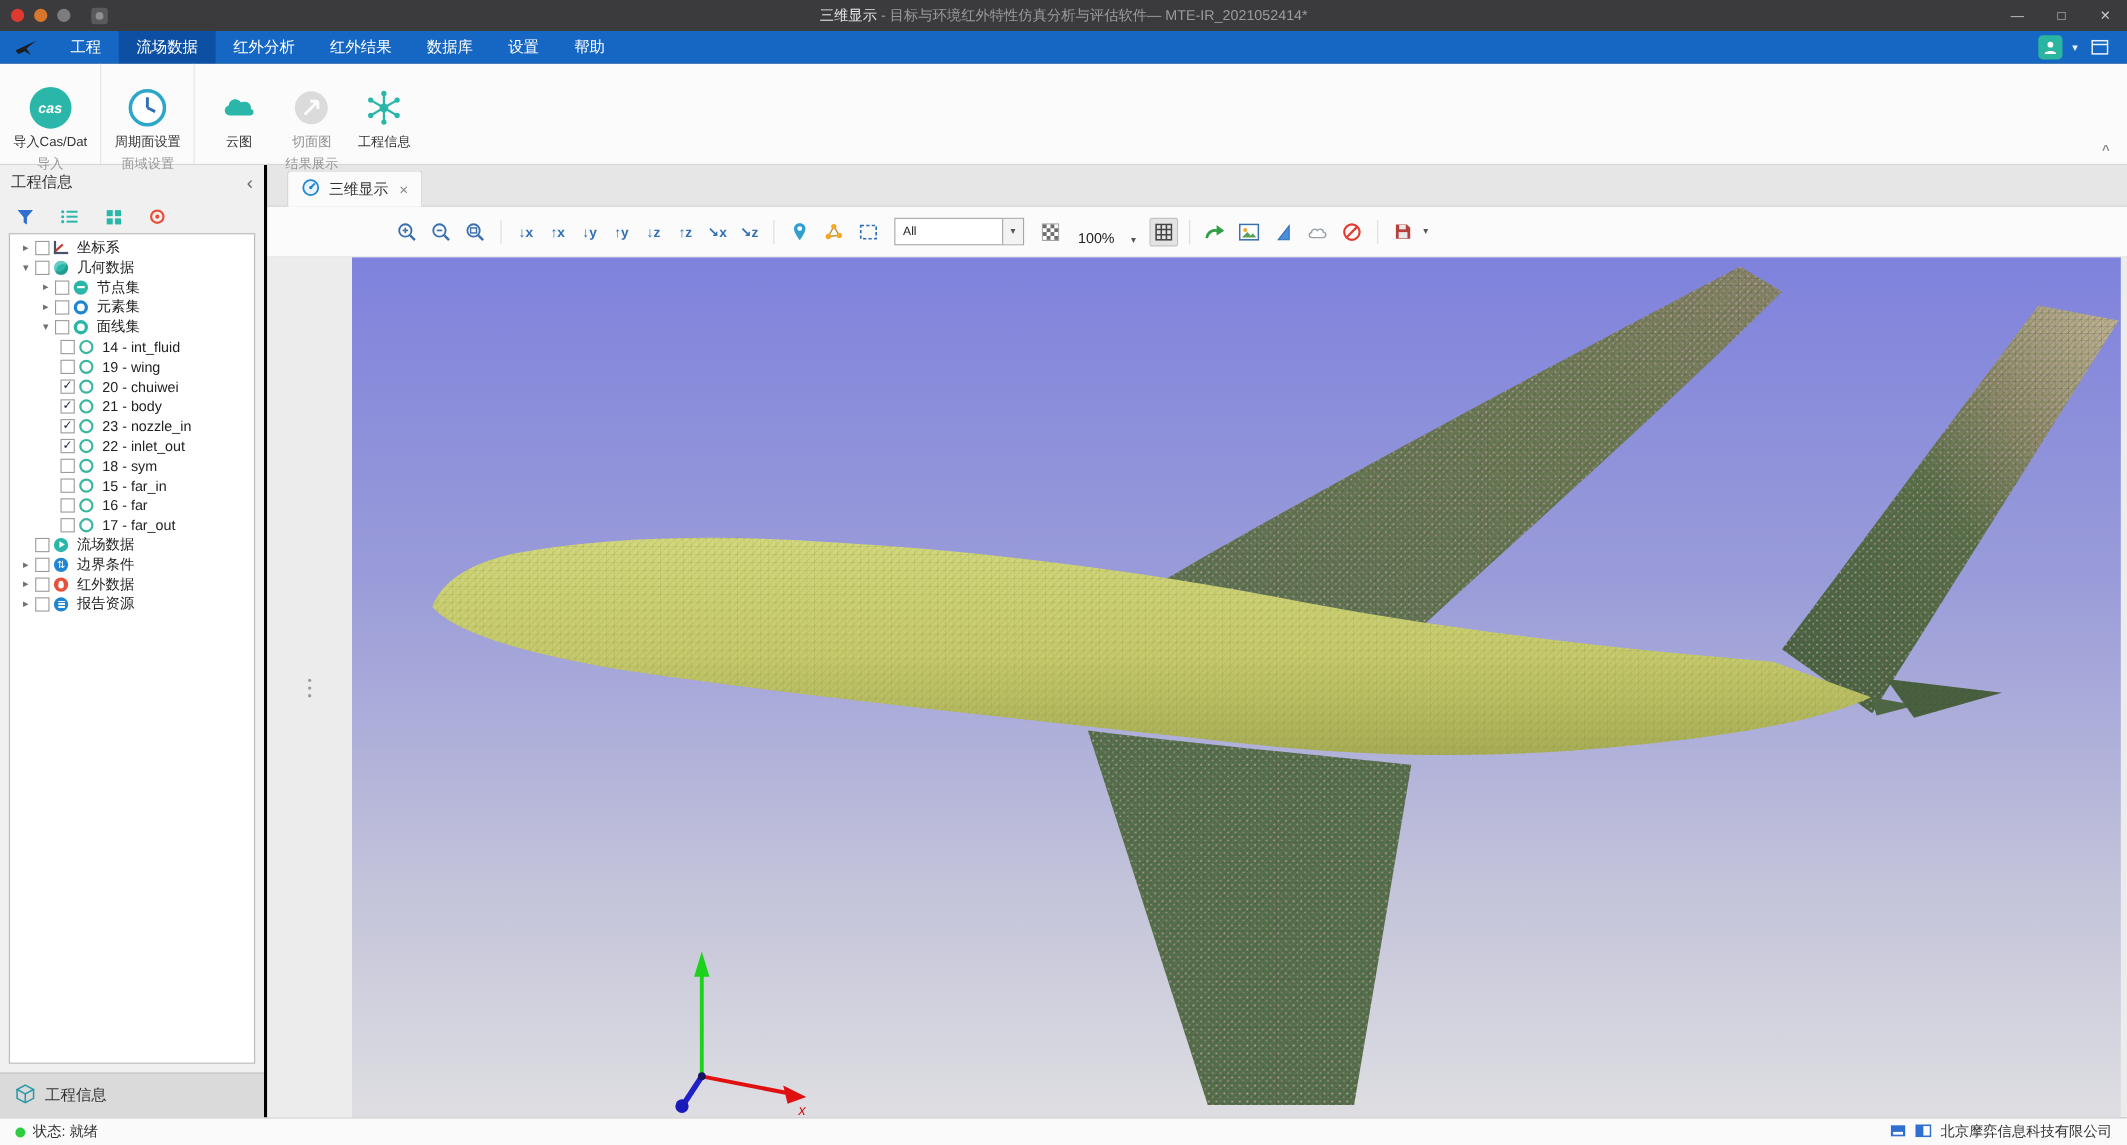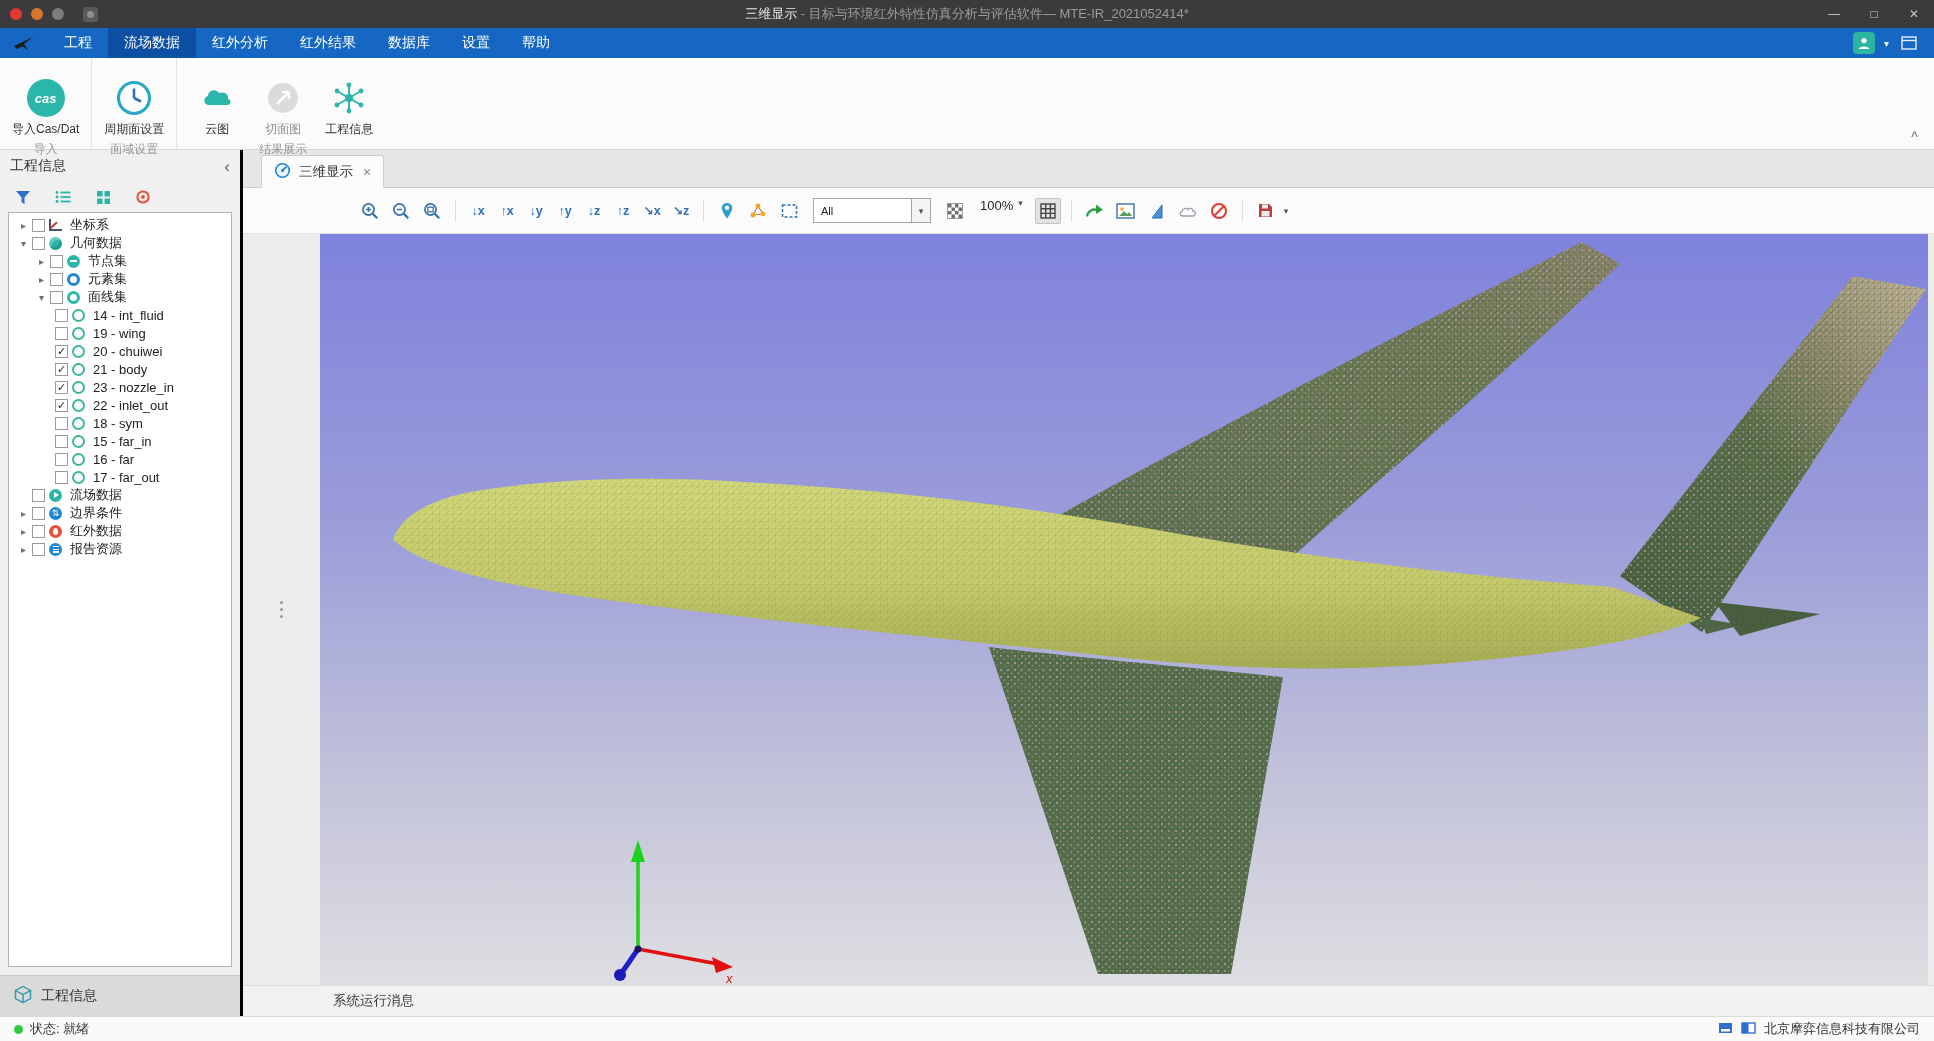--- a/index.html
+++ b/index.html
@@ -85,21 +85,21 @@
   .tab-close{color:#8a8a8a;font-size:14px;margin-left:2px}
 
   .vtoolbar{height:46px;flex:0 0 46px;background:#fbfbfb;border-bottom:1px solid #e2e2e2;display:flex;align-items:center;gap:5px;padding-left:114px}
   .tbtn{min-width:26px;height:26px;display:flex;align-items:center;justify-content:center;border-radius:2px;border:1px solid transparent}
   .tbtn.pressed{background:#e3e3e3;border-color:#c3c3c3}
   .vbtn{min-width:24px;height:26px;display:flex;align-items:center;justify-content:center;font-size:12.5px;font-weight:bold;color:#2f6fb5}
   .sep{width:1px;height:22px;background:#dcdcdc;margin:0 5px;flex:0 0 1px}
   .selectbox{display:flex;align-items:center;height:25px;width:118px;background:#fff;border:1px solid #a6a6a6;margin:0 6px}
   .selectbox .val{flex:1;padding-left:7px;font-size:11px;color:#222}
   .selectbox .sbtn{width:19px;height:100%;border-left:1px solid #a6a6a6;background:#f3f3f3;display:flex;align-items:center;justify-content:center;font-size:9px;color:#555}
-  .pct{display:flex;align-items:flex-start;gap:5px;height:26px;padding:0 7px;font-size:13px;color:#222}
+  .pct{display:flex;align-items:flex-end;gap:15px;height:26px;padding:0 7px;font-size:13px;color:#222}
   .caret{font-size:9px;color:#555}
 
   .vrow{flex:1;display:flex;min-height:0}
   .gutter{width:77px;flex:0 0 77px;background:#ececec;display:flex;flex-direction:column;align-items:center;justify-content:center;gap:4px}
   .gdot{width:3px;height:3px;border-radius:50%;background:#9a9a9a}
   .viewport{flex:1;margin-right:6px;position:relative;background:linear-gradient(#7f82dc 0%,#9a9cd9 38%,#c4c4da 74%,#dedee2 100%)}
   .viewport svg{position:absolute;inset:0;width:100%;height:100%}
 
   .msgbar{height:31px;flex:0 0 31px;background:#f1f1f1;border-top:1px solid #dcdcdc;display:flex;align-items:center;padding-left:90px;font-size:13.5px;color:#3a3a3a}
 
@@ -637,23 +637,20 @@
               <polygon points="413,733 392,723 396,739" fill="#e01010"></polygon>
               <text x="406" y="749" fill="#cc1111" font-size="13" font-style="italic">x</text>
               <line x1="318" y1="715" x2="303" y2="737" stroke="#2020c8" stroke-width="5"></line>
               <circle cx="300" cy="741" r="6" fill="#1a1ab8"></circle>
               <circle cx="318" cy="715" r="3.5" fill="#151560"></circle>
             </g>
           </svg>
         </div>
       </div>
 
-      <div class="msgbar">
-        <span>系统运行消息</span>
-      </div>
     </div>
   </div>
 
   <div class="statusbar">
     <span class="sdot"></span>
     <span>状态: 就绪</span>
     <div class="sb-right">
       <span>
         <svg width="15" height="14" viewBox="0 0 15 14">
             <rect x="1" y="2" width="13" height="10" fill="#2f6fd0"></rect>

